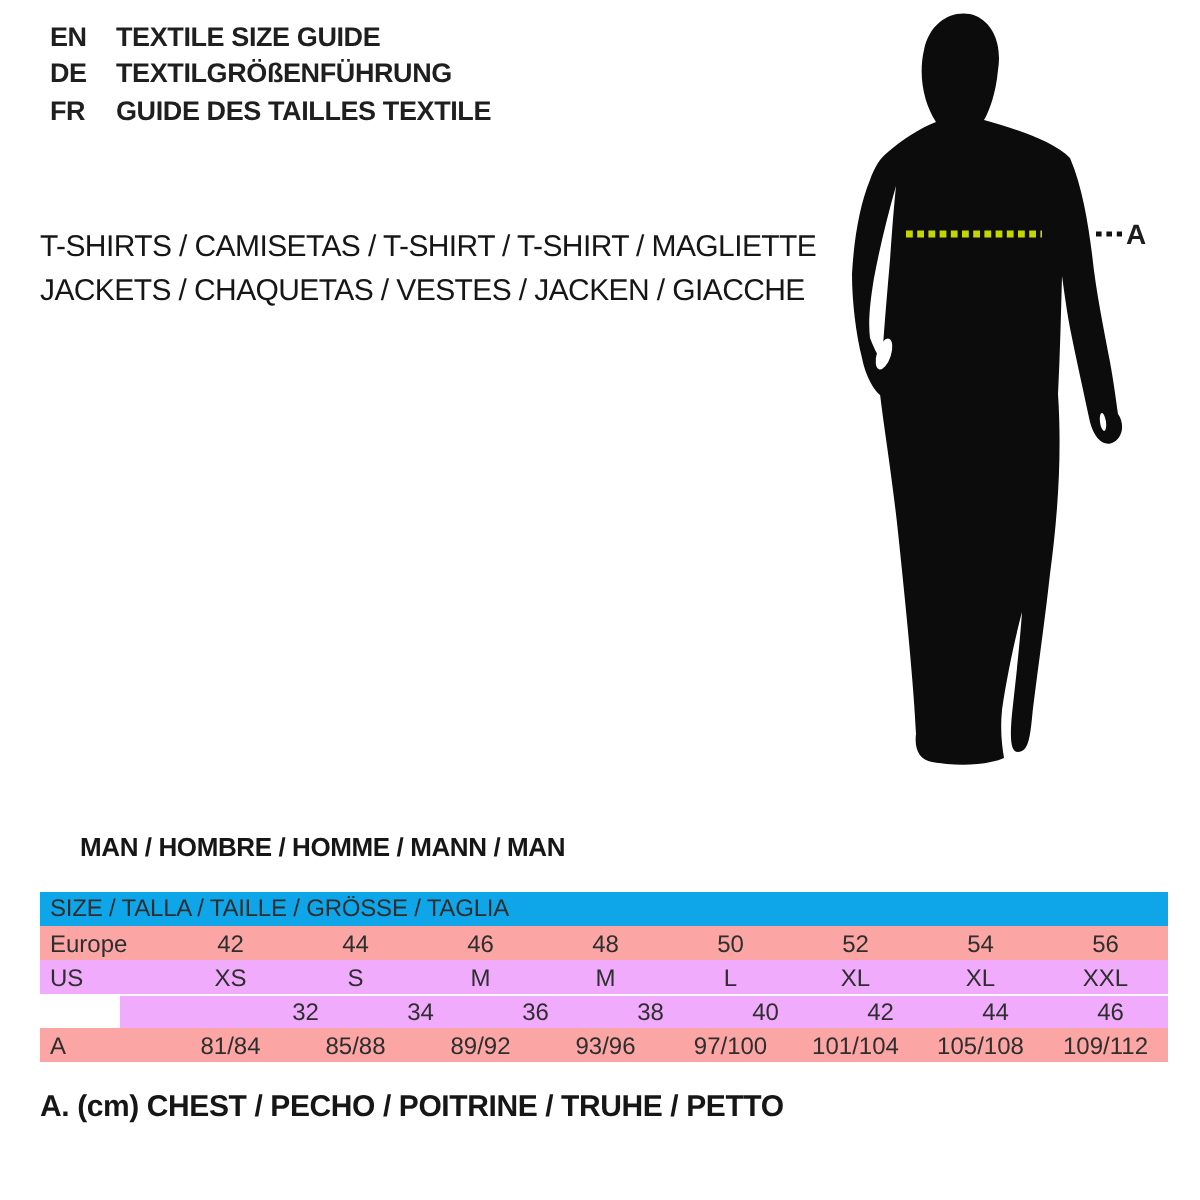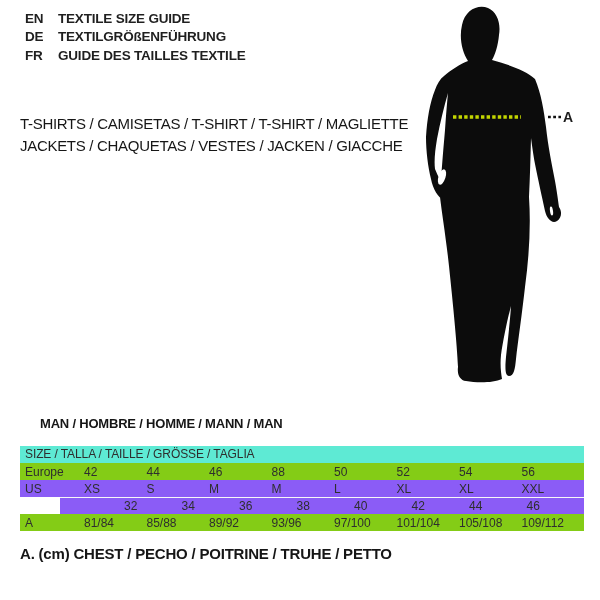--- a/index.html
+++ b/index.html
@@ -40,33 +40,33 @@
 
   
   .gender-line {
     position:absolute; left:20px; top:416px;
     font-size:13px; font-weight:700; letter-spacing:-0.2px; color:#161616; white-space:nowrap;margin-left:20px;
   }
 
   
   .size-table { position:absolute; left:20px; top:446px; width:564px; }
   .st-header {
-    height:17px; line-height:17px; background:#5eead4;
+    height:17px; line-height:17px; background:#0ea5e9;
     padding-left:5px; font-size:12px; color:#2e2e2e; letter-spacing:-0.1px;
   }
   .st-row {
     display:grid; grid-template-columns:64px repeat(8, 1fr);
     height:17px; align-items:center;
     font-size:12px; color:#2e2e2e;
   }
-  .st-row.bg-white { background:#84cc16; }
-  .st-row.bg-grey { background:#8b5cf6; }
+  .st-row.bg-white { background:#fca5a5; }
+  .st-row.bg-grey { background:#f0abfc; }
   .st-row.sep { box-shadow: inset 0 1px 0 #f7f7f7; margin-left: 40px; }
   .st-row .lbl { padding-left:5px; text-align:left; }
-  .st-row .val { }
+  .st-row .val { text-align:center; }
 
   
   .footnote {
     position:absolute; left:20px; top:545px;
     font-size:15px; font-weight:700; letter-spacing:-0.2px; color:#161616; white-space:nowrap;
   }
 </style>
 </head>
 <body>
 
@@ -141,21 +141,21 @@
 <div class="gender-line">MAN / HOMBRE / HOMME / MANN / MAN</div>
 
 <div class="size-table">
   <div class="st-header">SIZE / TALLA / TAILLE / GRÖSSE / TAGLIA</div>
 
   <div class="st-row bg-white">
     <span class="lbl">Europe</span>
     <span class="val">42</span>
     <span class="val">44</span>
     <span class="val">46</span>
-    <span class="val">88</span>
+    <span class="val">48</span>
     <span class="val">50</span>
     <span class="val">52</span>
     <span class="val">54</span>
     <span class="val">56</span>
   </div>
 
   <div class="st-row bg-grey">
     <span class="lbl">US</span>
     <span class="val">XS</span>
     <span class="val">S</span>

